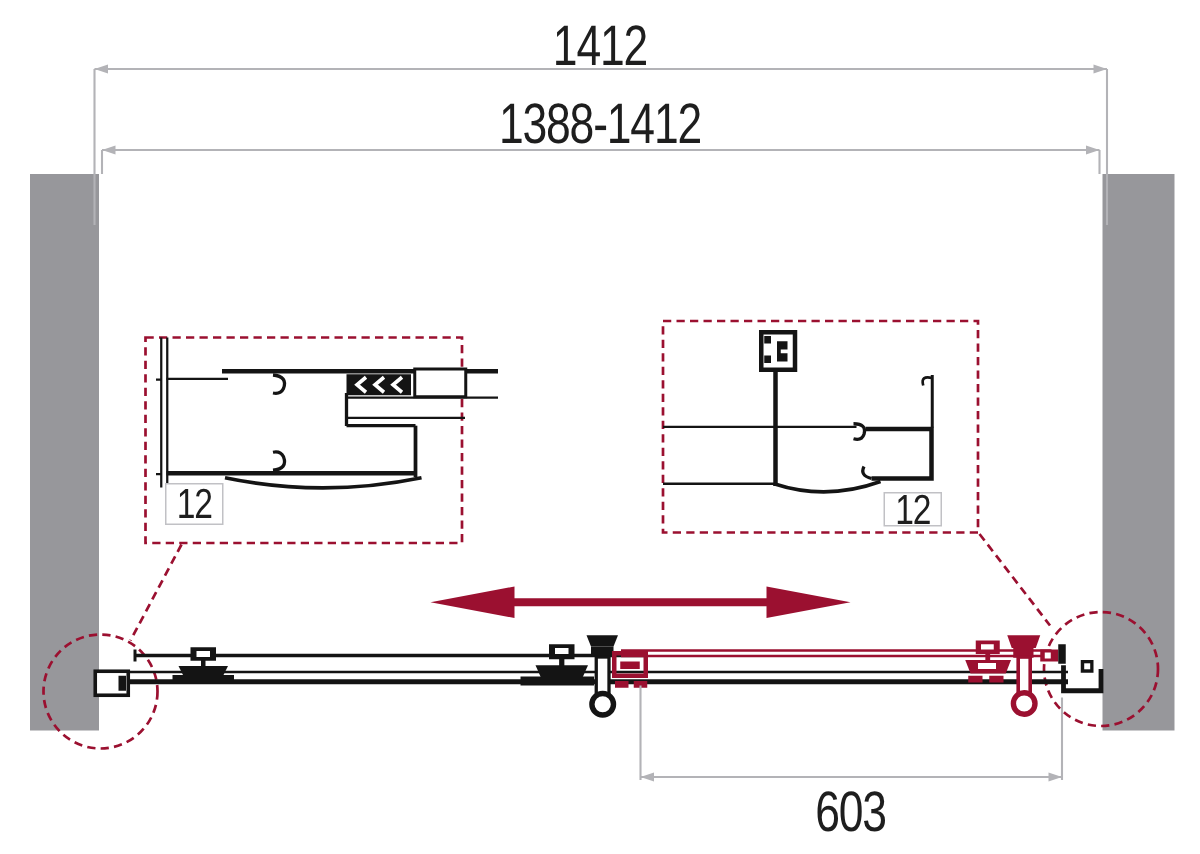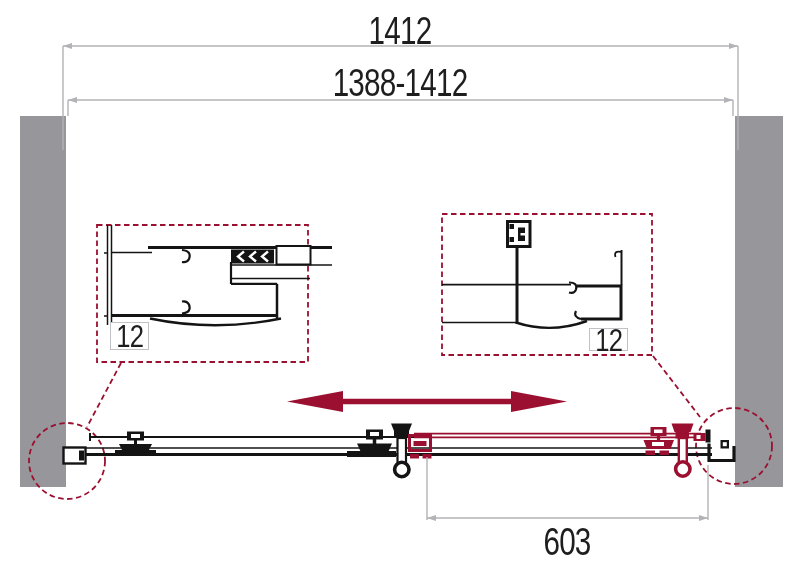--- a/index.html
+++ b/index.html
@@ -28,21 +28,21 @@
   
   .dimlabel{
     position:absolute;color:#1e1e1e;font-size:38px;line-height:1;
     text-align:center;letter-spacing:-1px;
     transform:scaleX(0.78);transform-origin:center;
     white-space:nowrap;
   }
   .callout-label{
     position:absolute;background:#fff;border:1.4px solid var(--label-box-border);
     display:flex;align-items:center;justify-content:center;
-    color:#1e1e1e;font-size:32px;line-height:1;letter-spacing:-1px;
+    color:#1e1e1e;font-size:28px;line-height:1;letter-spacing:-1px;
     box-sizing:border-box;
   }
   .callout-label span{display:inline-block;transform:scaleX(0.8);}
 </style>
 </head>
 <body>
 
 <div id="canvas">
 
   <svg id="drawing" width="800" height="569" viewBox="0 0 800 569" xmlns="http://www.w3.org/2000/svg">

